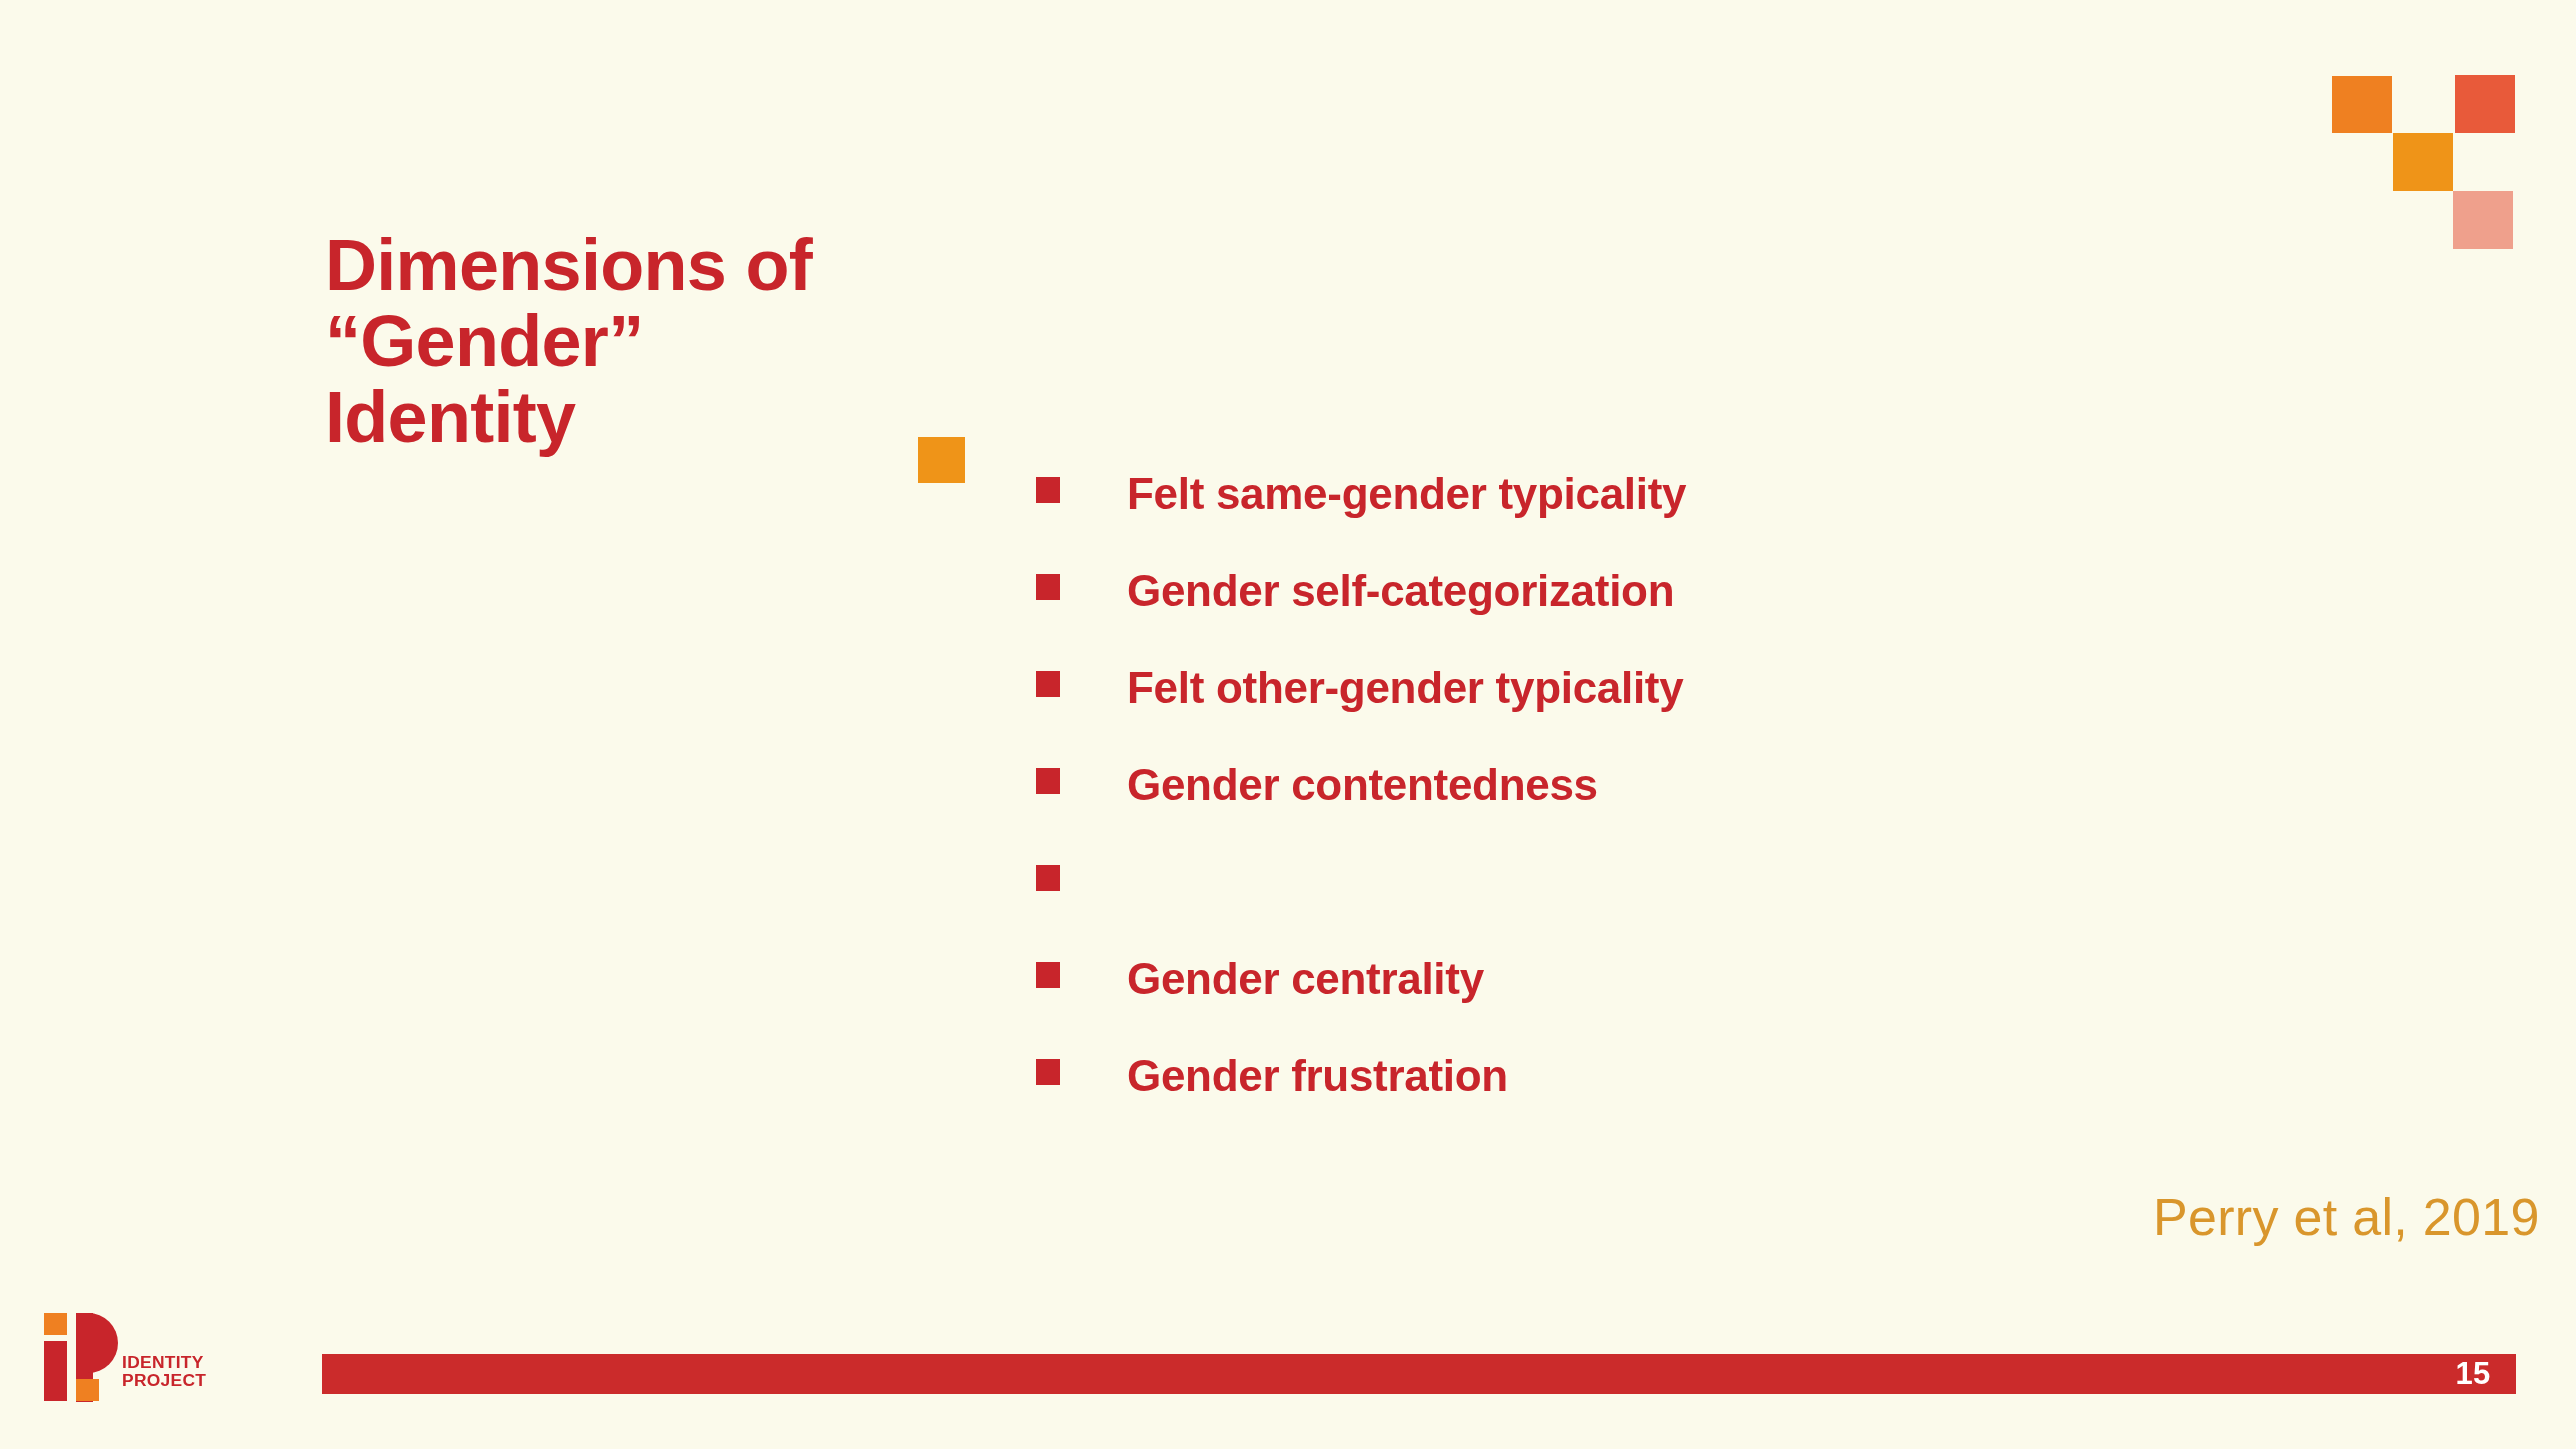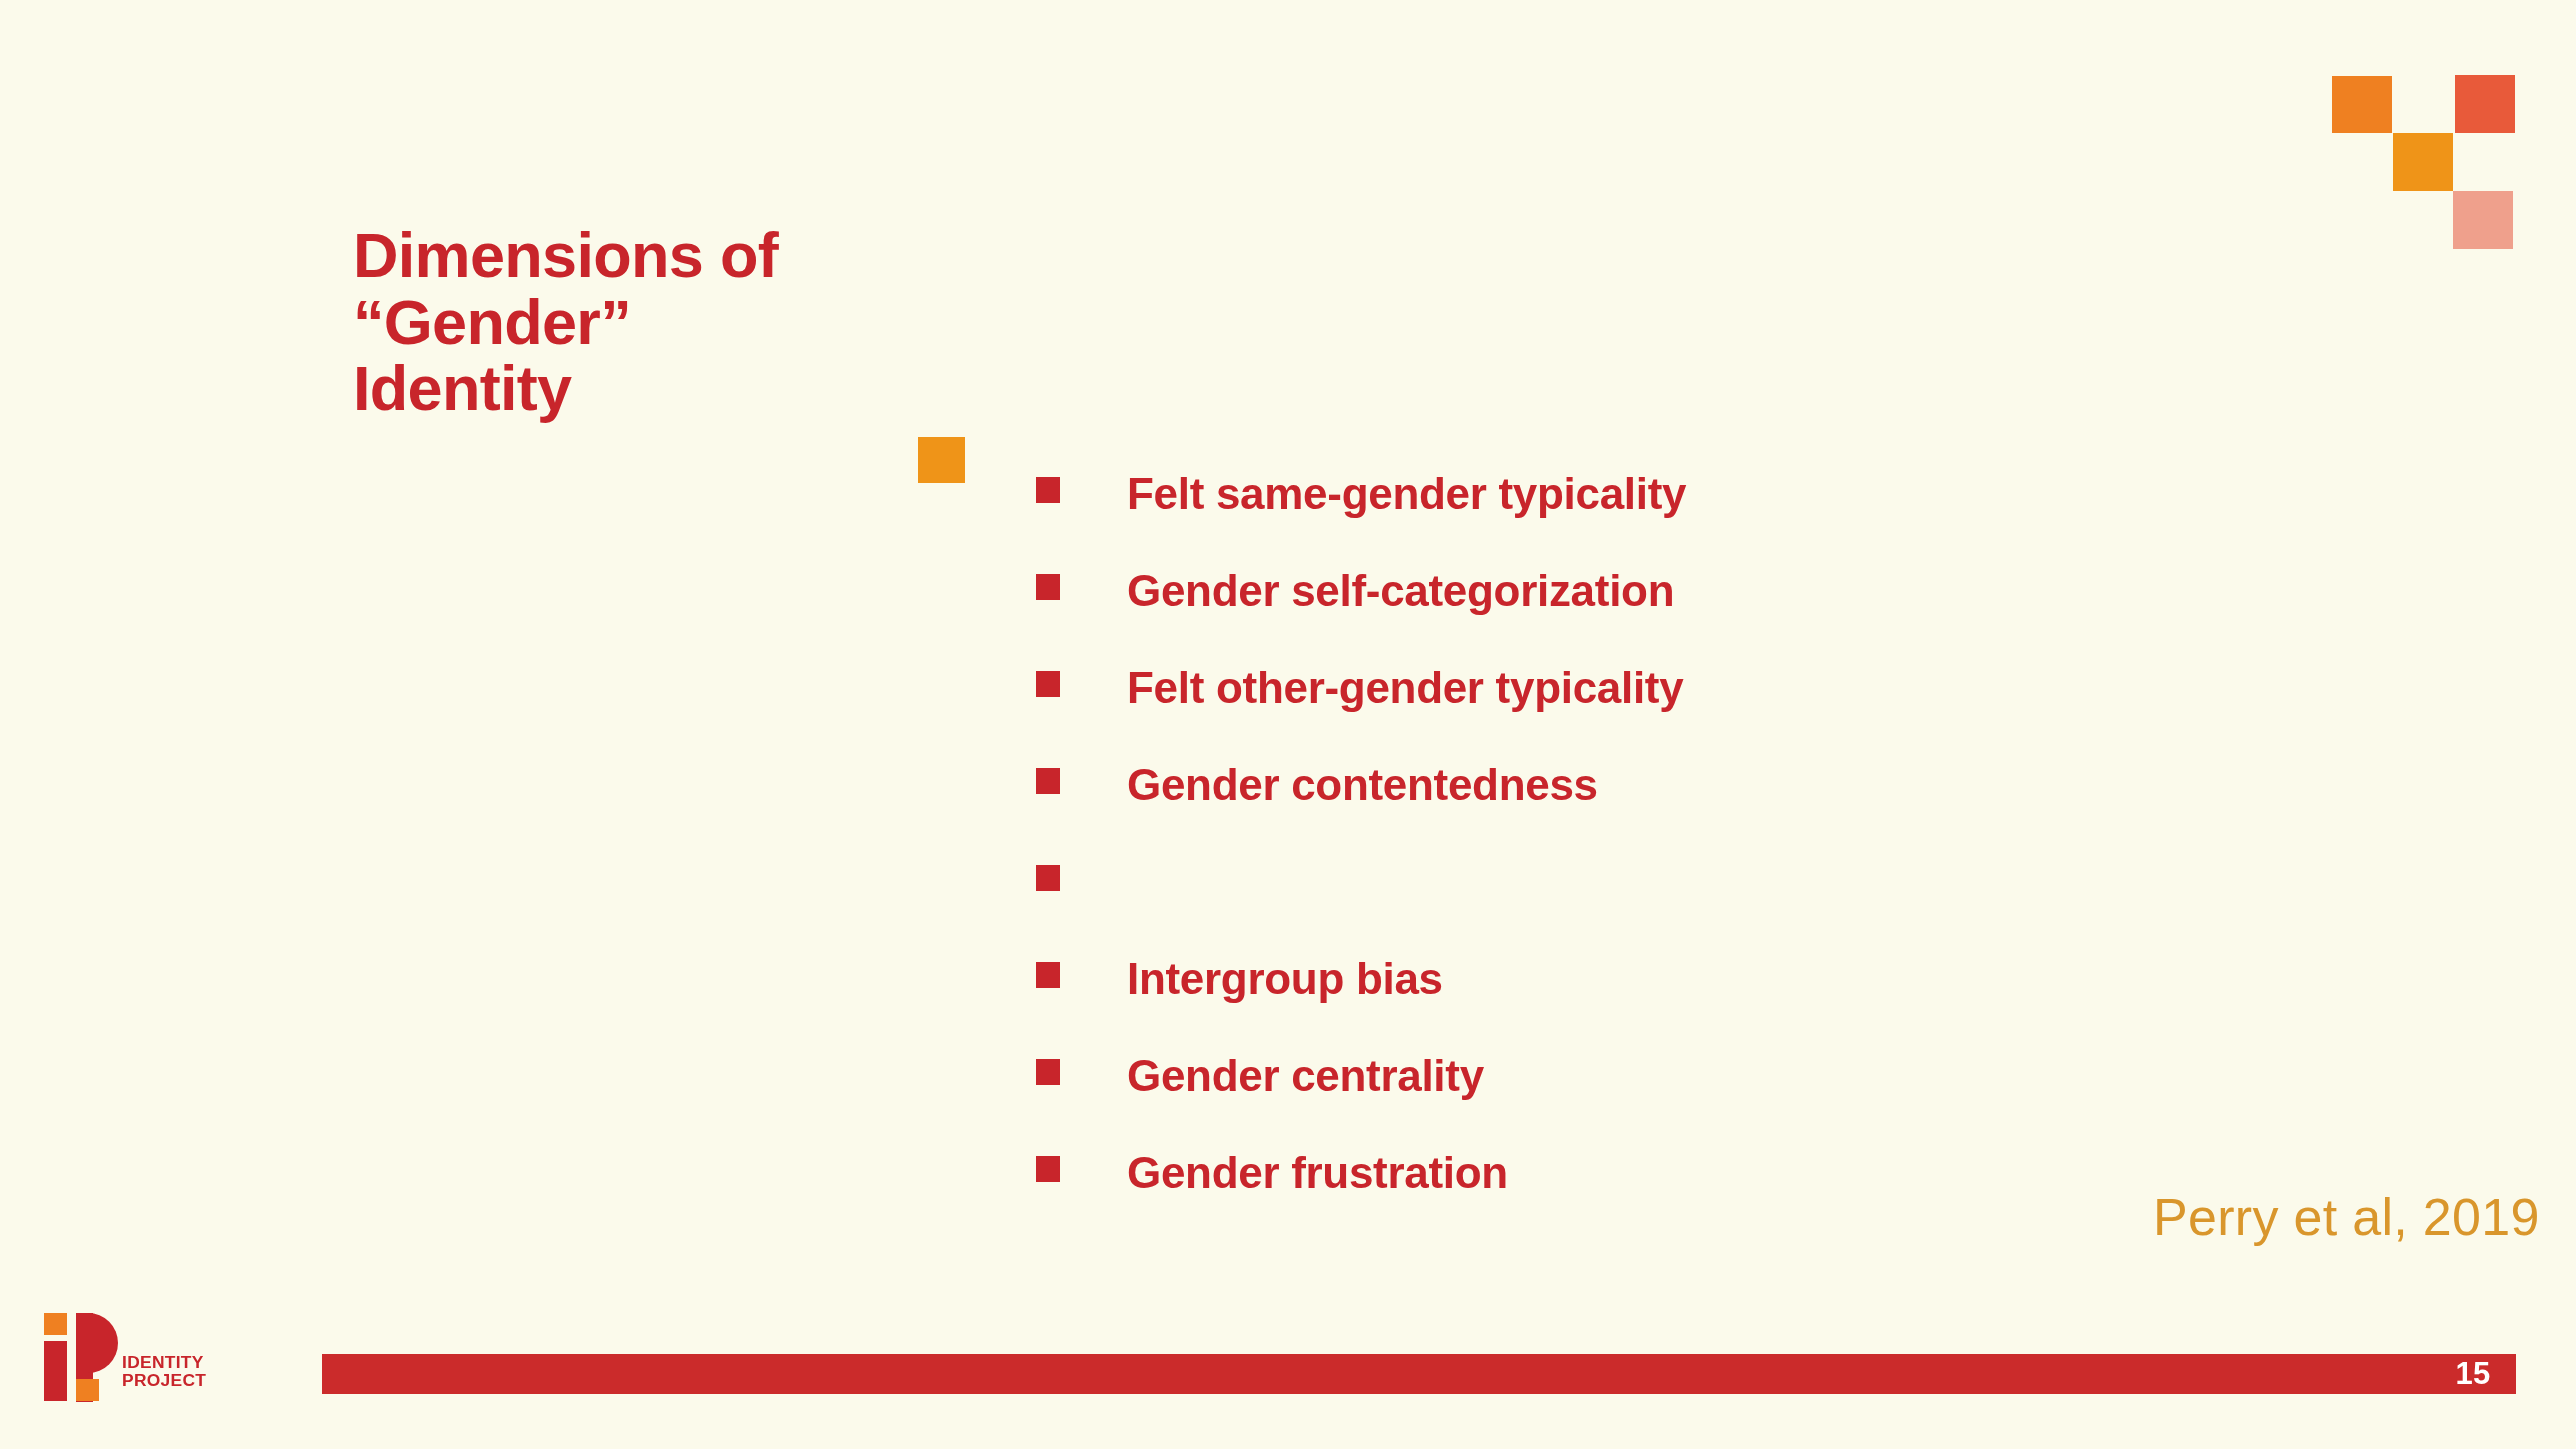--- a/index.html
+++ b/index.html
@@ -20,25 +20,25 @@
   
   .deco-sq { position: absolute; }
   #deco-1 { left: 2332px; top: 76px;  width: 60px;  height: 57px;  background: #EF8021; }
   #deco-2 { left: 2455px; top: 75px;  width: 60px;  height: 58px;  background: #E85A3A; }
   #deco-3 { left: 2393px; top: 133px;  width: 60px;  height: 58px;  background: #EF9418; }
   #deco-4 { left: 2453px; top: 191px;  width: 60px;  height: 58px;  background: #EFA08C; }
 
   
   #title {
     position: absolute;
-    left: 353px;
+    left: 325px;
     top: 180px;
     width: 671px;
     color: #C8252B;
-    font-size: 63px;
+    font-size: 72px;
     font-weight: bold;
     line-height: 1.055;
     letter-spacing: -0.7px;
   }
   #title .tline { display: block; white-space: pre; }
 
   
   #accent-square {
     position: absolute;
     left: 918px;
@@ -175,24 +175,20 @@
     <li class="bullet-row">
       <span class="bullet-marker"></span>
       <span class="bullet-text">Felt other-gender typicality</span>
     </li>
     <li class="bullet-row">
       <span class="bullet-marker"></span>
       <span class="bullet-text">Gender contentedness</span>
     </li>
     <li class="bullet-row">
       <span class="bullet-marker"></span>
-    </li>
-    <li class="bullet-row">
-      <span class="bullet-marker"></span>
-      <span class="bullet-text">Intergroup bias</span>
     </li>
     <li class="bullet-row">
       <span class="bullet-marker"></span>
       <span class="bullet-text">Gender centrality</span>
     </li>
     <li class="bullet-row">
       <span class="bullet-marker"></span>
       <span class="bullet-text">Gender frustration</span>
     </li>
   </ul>

